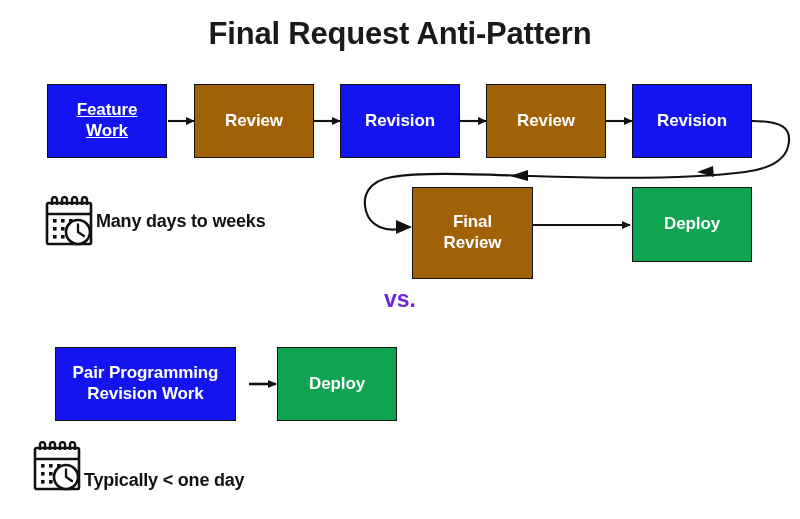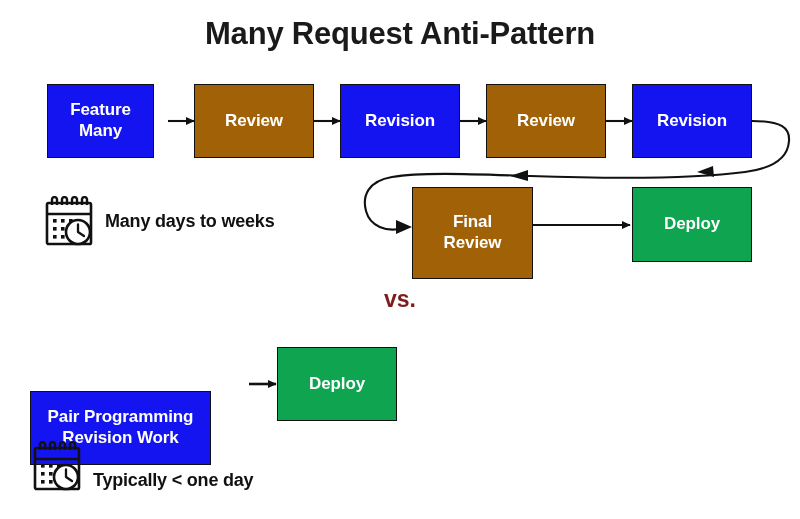--- a/index.html
+++ b/index.html
@@ -50,27 +50,26 @@
   .node .lbl { display: block; }
 
   #vs {
     position: absolute;
     left: 0;
     top: 286px;
     width: 800px;
     text-align: center;
     font-size: 23px;
     font-weight: bold;
-    color: #7f1d1d;
+    color: #6d28d9;
   }
   .caption {
     position: absolute;
     display: flex;
     align-items: center;
-    gap: 9px;
   }
   .caption .cap-text {
     font-size: 18px;
     font-weight: bold;
     color: #111111;
     white-space: nowrap;
     letter-spacing: -0.2px;
   }
   .cal-icon {
     width: 52px;
@@ -86,21 +85,21 @@
     height: 519px;
     pointer-events: none;
     overflow: visible;
   }
 </style>
 </head>
 <body>
 
 <div id="canvas">
 
-  <div id="title">Many Request Anti-Pattern</div>
+  <div id="title">Final Request Anti-Pattern</div>
 
   <svg class="edges" viewBox="0 0 800 519" xmlns="http://www.w3.org/2000/svg">
     <defs>
       <marker id="ah" markerWidth="9" markerHeight="8" refX="8.2" refY="4" orient="auto" markerUnits="userSpaceOnUse">
         <path d="M0,0 L9,4 L0,8 z" fill="#111111"></path>
       </marker>
     </defs>
 
     <line x1="168" y1="121" x2="194" y2="121" stroke="#111111" stroke-width="2.1" marker-end="url(#ah)"></line>
     <line x1="314" y1="121" x2="340" y2="121" stroke="#111111" stroke-width="2.1" marker-end="url(#ah)"></line>
@@ -118,24 +117,24 @@
 
     <path d="M713,166 L697,172 L714,177 z" fill="#111111"></path>
 
     <path d="M528,170 L510,176 L528,181 z" fill="#111111"></path>
 
     <line x1="533" y1="225" x2="630" y2="225" stroke="#111111" stroke-width="2.1" marker-end="url(#ah)"></line>
 
     <line x1="249" y1="384" x2="276" y2="384" stroke="#111111" stroke-width="2.6" marker-end="url(#ah)"></line>
   </svg>
 
-  <div class="node blue" style="left:47px; top:84px; width:107px; height:74px;">
+  <div class="node blue" style="left:47px; top:84px; width:120px; height:74px;text-decoration:underline;">
     <div>
       <span class="lbl">Feature</span>
-      <span class="lbl">Many</span>
+      <span class="lbl">Work</span>
     </div>
   </div>
 
   <div class="node red" style="left:194px; top:84px; width:120px; height:74px;">
     <div>
       <span class="lbl">Review</span>
     </div>
   </div>
 
   <div class="node blue" style="left:340px; top:84px; width:120px; height:74px;">
@@ -195,21 +194,21 @@
       </g>
 
       <circle cx="34" cy="36" r="12" fill="#ffffff" stroke="#111111" stroke-width="2.6"></circle>
       <path d="M34,28.5 L34,36 L40,40" fill="none" stroke="#111111" stroke-width="2.3" stroke-linecap="round" stroke-linejoin="round"></path>
     </svg>
     <span class="cap-text">Many days to weeks</span>
   </div>
 
   <div id="vs">vs.</div>
 
-  <div class="node blue" style="left:30px; top:347px; width:181px; height:74px;margin-top:44px;">
+  <div class="node blue" style="left:55px; top:347px; width:181px; height:74px;">
     <div>
       <span class="lbl">Pair Programming</span>
       <span class="lbl">Revision Work</span>
     </div>
   </div>
 
   <div class="node green" style="left:277px; top:347px; width:120px; height:74px;">
     <div>
       <span class="lbl">Deploy</span>
     </div>

